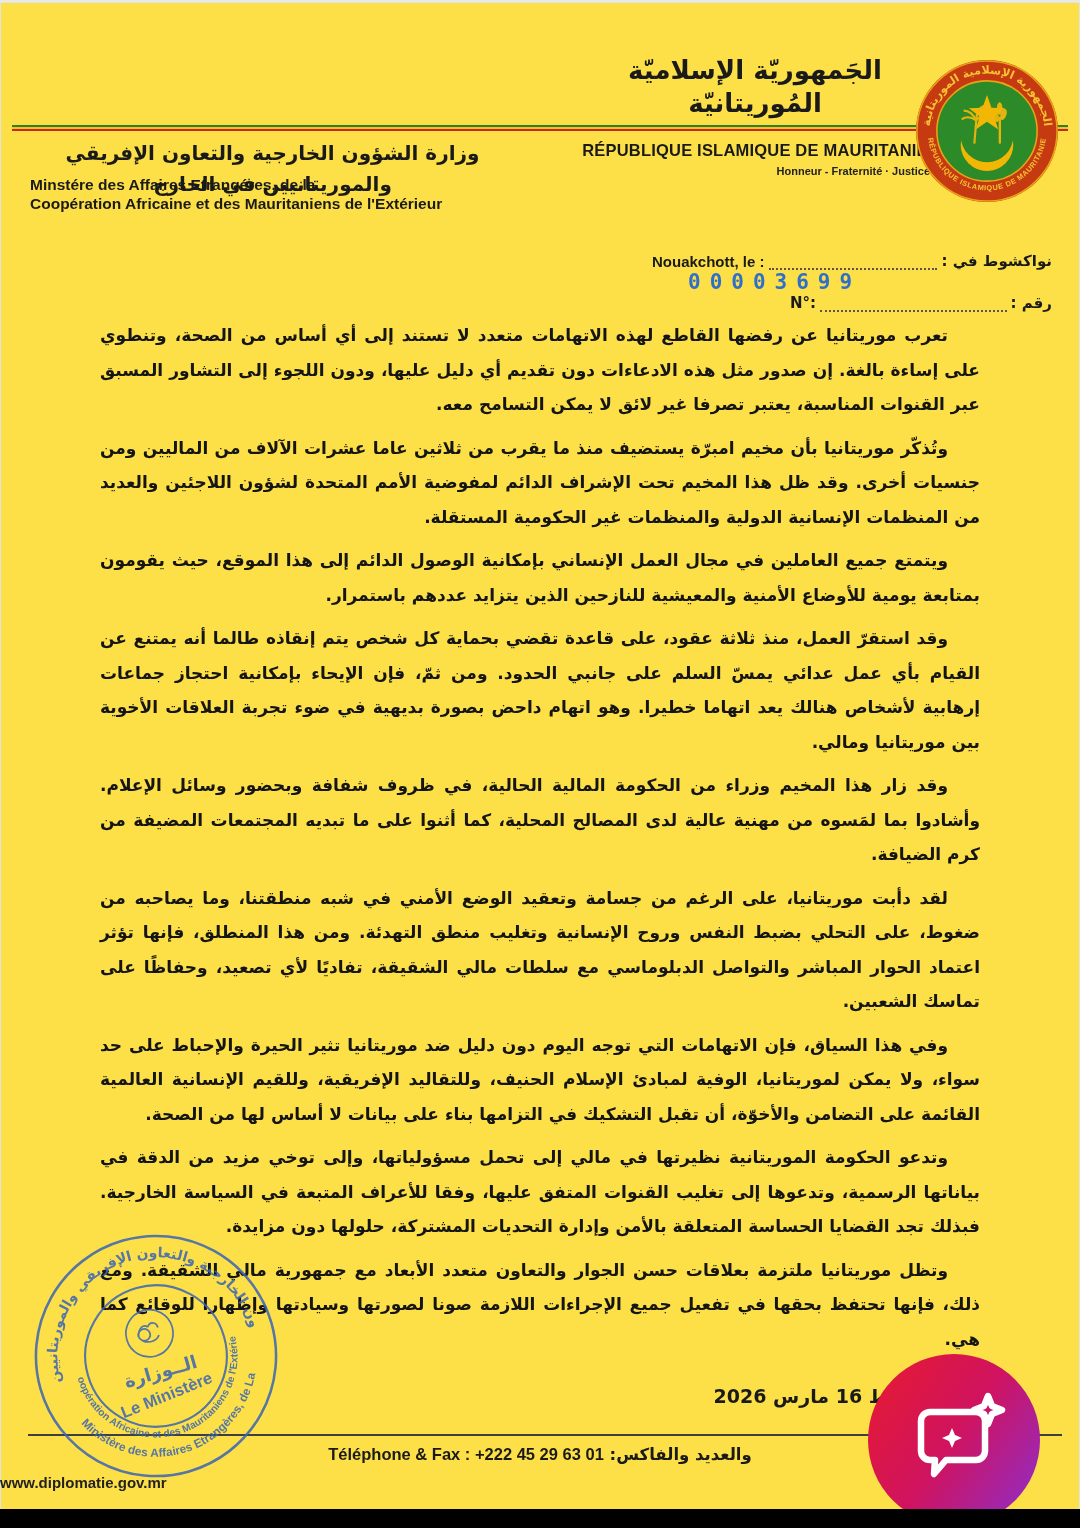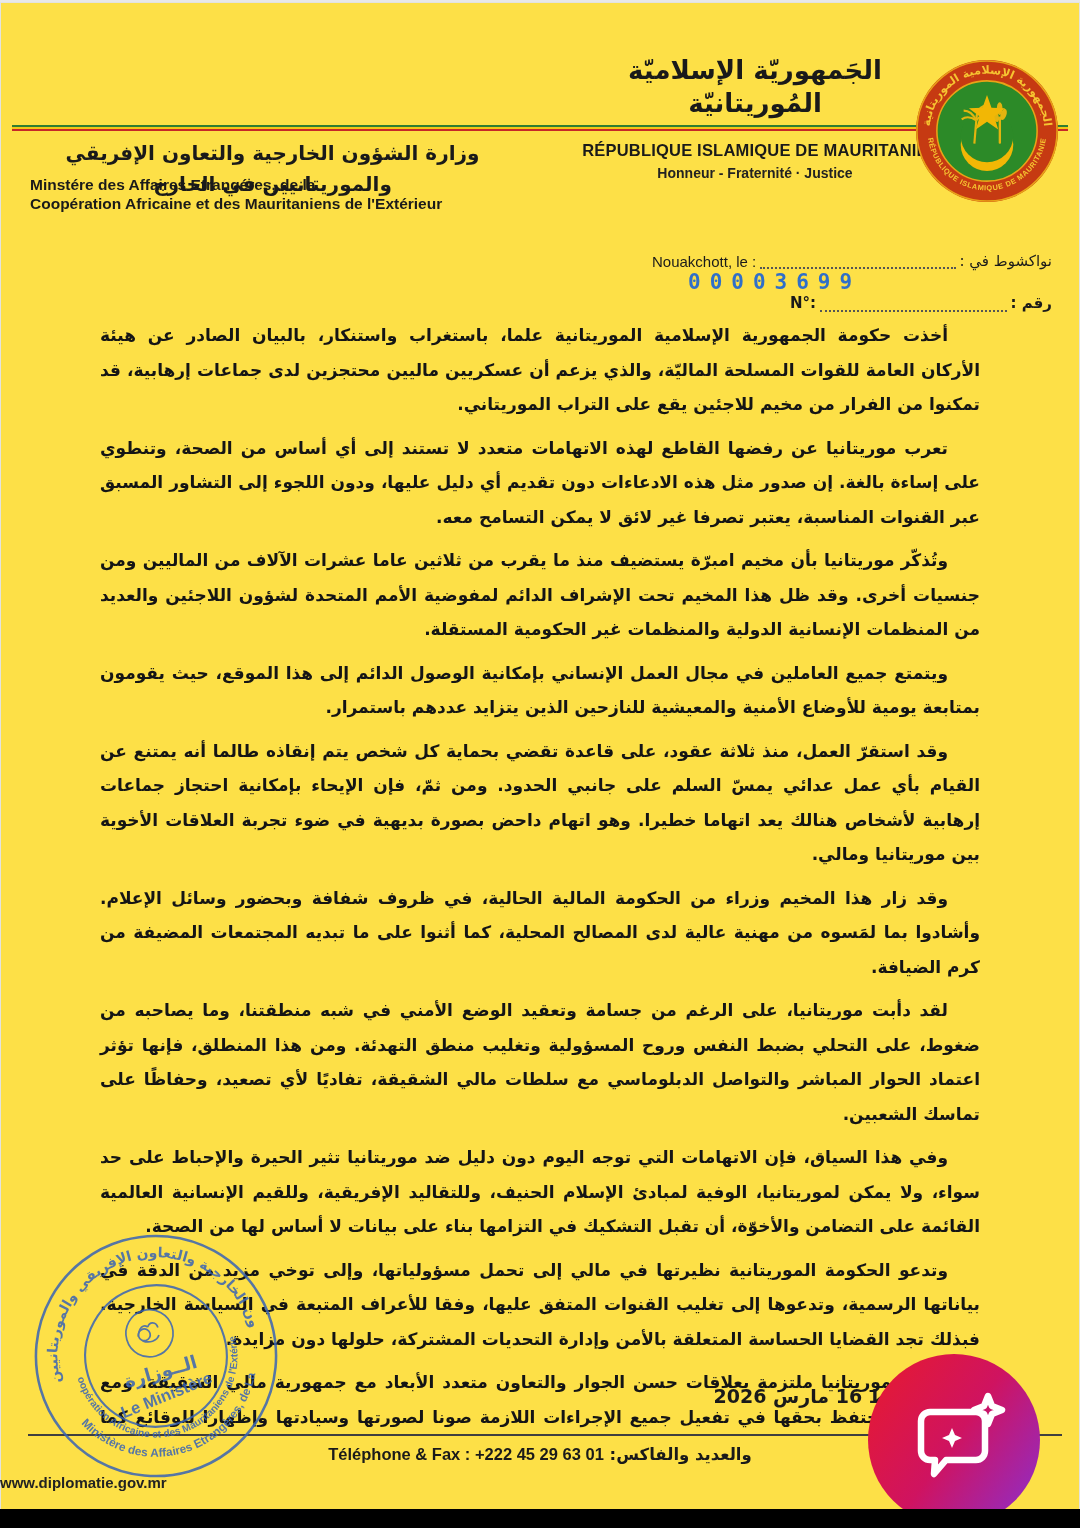--- a/index.html
+++ b/index.html
@@ -12,31 +12,31 @@
   
   .republic-ar{position:absolute; top:52px; left:575px; width:360px; text-align:center;
     font-size:26px; font-weight:bold; direction:rtl; line-height:1.25;}
   .motto-ar{position:absolute; top:92px; left:575px; width:360px; text-align:center;
     font-size:17px; font-weight:bold; direction:rtl;}
   .tricolor{position:absolute; top:123px; left:12px; right:12px; height:6px;
     background:linear-gradient(to bottom,#2e7d32 0 1.7px,#f3c613 1.7px 4.3px,#c62828 4.3px 6px); z-index:1;}
   .seal{position:absolute; top:56px; left:912px; width:150px; height:146px; z-index:2;}
   .republic-fr{position:absolute; top:139px; left:580px; width:350px; text-align:center;
     font-size:16.5px; font-weight:bold; font-family:"Liberation Sans",sans-serif; letter-spacing:.2px;}
-  .motto-fr{position:absolute; top:163px; left:580px; width:350px; text-align:center;
-    font-size:14px; font-weight:bold; font-family:"Liberation Sans",sans-serif; color:#222;}
+  .motto-fr{position:absolute; top:163px; left:580px; width:350px; text-align:right;
+    font-size:11px; font-weight:bold; font-family:"Liberation Sans",sans-serif; color:#222;}
   .ministry-ar{position:absolute; top:136px; left:30px; width:485px; text-align:center;
     font-size:20px; font-weight:bold; direction:rtl; line-height:1.55;}
   .ministry-fr{position:absolute; top:173px; left:30px; width:485px; text-align:left;
     font-size:15.5px; font-weight:bold; font-family:"Liberation Sans",sans-serif; line-height:1.25;}
   
   .stamp-blue{color:#2f6fc9; font-family:"DejaVu Sans Mono",monospace; font-weight:bold;}
   .date-stamp{position:absolute; top:220px; left:742px; font-size:25px; letter-spacing:5px; z-index:2;}
-  .city-line{position:absolute; top:250px; left:652px; right:28px; display:flex; align-items:center; gap:4px;
-    font-size:15px; font-weight:normal;}
+  .city-line{position:absolute; top:250px; left:652px; right:28px; display:flex; align-items:flex-end; gap:4px;
+    font-size:15px; font-weight:bold;}
   .city-line .fr{font-family:"Liberation Sans",sans-serif;}
   .leader{flex:1; border-bottom:2px dotted #555; height:13px;}
   .num-stamp{position:absolute; top:268px; left:688px; font-size:21px; letter-spacing:9px; z-index:2;}
   .num-line{position:absolute; top:292px; left:790px; right:28px; display:flex; align-items:flex-end; gap:4px;
     font-size:15px; font-weight:bold;}
   .ar-label{direction:rtl;}
   
   .body-text{position:absolute; top:316px; left:100px; right:100px; direction:rtl;
     text-align:justify; z-index:4;}
   .body-text p{margin:0 0 9px 0; font-size:17px; font-weight:bold; line-height:34.5px;
@@ -121,27 +121,26 @@
     <span class="ar-label">نواكشوط في :</span>
   </div>
   <div class="num-stamp stamp-blue">00003699</div>
   <div class="num-line">
     <span class="fr">N°:</span>
     <span class="leader"></span>
     <span class="ar-label">رقم :</span>
   </div>
 
   <div class="body-text">
-    <p>أخذت حكومة الجمهورية الإسلامية الموريتانية علما، باستغراب واستنكار، بالبيان الصادر عن هيئة الأركان العامة للقوات المسلحة الماليّة، والذي يزعم أن عسكريين ماليين محتجزين لدى جماعات إرهابية، قد تمكنوا من الفرار من مخيم للاجئين يقع على التراب الموريتاني.</p>
     <p>تعرب موريتانيا عن رفضها القاطع لهذه الاتهامات متعدد لا تستند إلى أي أساس من الصحة، وتنطوي على إساءة بالغة. إن صدور مثل هذه الادعاءات دون تقديم أي دليل عليها، ودون اللجوء إلى التشاور المسبق عبر القنوات المناسبة، يعتبر تصرفا غير لائق لا يمكن التسامح معه.</p>
     <p>وتُذكّر موريتانيا بأن مخيم امبرّة يستضيف منذ ما يقرب من ثلاثين عاما عشرات الآلاف من الماليين ومن جنسيات أخرى. وقد ظل هذا المخيم تحت الإشراف الدائم لمفوضية الأمم المتحدة لشؤون اللاجئين والعديد من المنظمات الإنسانية الدولية والمنظمات غير الحكومية المستقلة.</p>
     <p>ويتمتع جميع العاملين في مجال العمل الإنساني بإمكانية الوصول الدائم إلى هذا الموقع، حيث يقومون بمتابعة يومية للأوضاع الأمنية والمعيشية للنازحين الذين يتزايد عددهم باستمرار.</p>
     <p>وقد استقرّ العمل، منذ ثلاثة عقود، على قاعدة تقضي بحماية كل شخص يتم إنقاذه طالما أنه يمتنع عن القيام بأي عمل عدائي يمسّ السلم على جانبي الحدود. ومن ثمّ، فإن الإيحاء بإمكانية احتجاز جماعات إرهابية لأشخاص هنالك يعد اتهاما خطيرا. وهو اتهام داحض بصورة بديهية في ضوء تجربة العلاقات الأخوية بين موريتانيا ومالي.</p>
     <p>وقد زار هذا المخيم وزراء من الحكومة المالية الحالية، في ظروف شفافة وبحضور وسائل الإعلام. وأشادوا بما لمَسوه من مهنية عالية لدى المصالح المحلية، كما أثنوا على ما تبديه المجتمعات المضيفة من كرم الضيافة.</p>
-    <p>لقد دأبت موريتانيا، على الرغم من جسامة وتعقيد الوضع الأمني في شبه منطقتنا، وما يصاحبه من ضغوط، على التحلي بضبط النفس وروح المسؤولية وتغليب منطق التهدئة. ومن هذا المنطلق، فإنها تؤثر اعتماد الحوار المباشر والتواصل الدبلوماسي مع سلطات مالي الشقيقة، تفاديًا لأي تصعيد، وحفاظًا على تماسك الشعبين.</p>
+    <p>لقد دأبت موريتانيا، على الرغم من جسامة وتعقيد الوضع الأمني في شبه منطقتنا، وما يصاحبه من ضغوط، على التحلي بضبط النفس وروح الإنسانية وتغليب منطق التهدئة. ومن هذا المنطلق، فإنها تؤثر اعتماد الحوار المباشر والتواصل الدبلوماسي مع سلطات مالي الشقيقة، تفاديًا لأي تصعيد، وحفاظًا على تماسك الشعبين.</p>
     <p>وفي هذا السياق، فإن الاتهامات التي توجه اليوم دون دليل ضد موريتانيا تثير الحيرة والإحباط على حد سواء، ولا يمكن لموريتانيا، الوفية لمبادئ الإسلام الحنيف، وللتقاليد الإفريقية، وللقيم الإنسانية العالمية القائمة على التضامن والأخوّة، أن تقبل التشكيك في التزامها بناء على بيانات لا أساس لها من الصحة.</p>
     <p>وتدعو الحكومة الموريتانية نظيرتها في مالي إلى تحمل مسؤولياتها، وإلى توخي مزيد من الدقة في بياناتها الرسمية، وتدعوها إلى تغليب القنوات المتفق عليها، وفقا للأعراف المتبعة في السياسة الخارجية. فبذلك تجد القضايا الحساسة المتعلقة بالأمن وإدارة التحديات المشتركة، حلولها دون مزايدة.</p>
     <p>وتظل موريتانيا ملتزمة بعلاقات حسن الجوار والتعاون متعدد الأبعاد مع جمهورية مالي الشقيقة. ومع ذلك، فإنها تحتفظ بحقها في تفعيل جميع الإجراءات اللازمة صونا لصورتها وسيادتها وإظهارا للوقائع كما هي.</p>
   </div>
 
   <div class="date-line">نواكشوط 16 مارس 2026</div>
 
   <div class="ministry-stamp">
     <svg viewBox="0 0 250 250" width="268" height="268">
       <g stroke="#3a64b5" fill="none">

